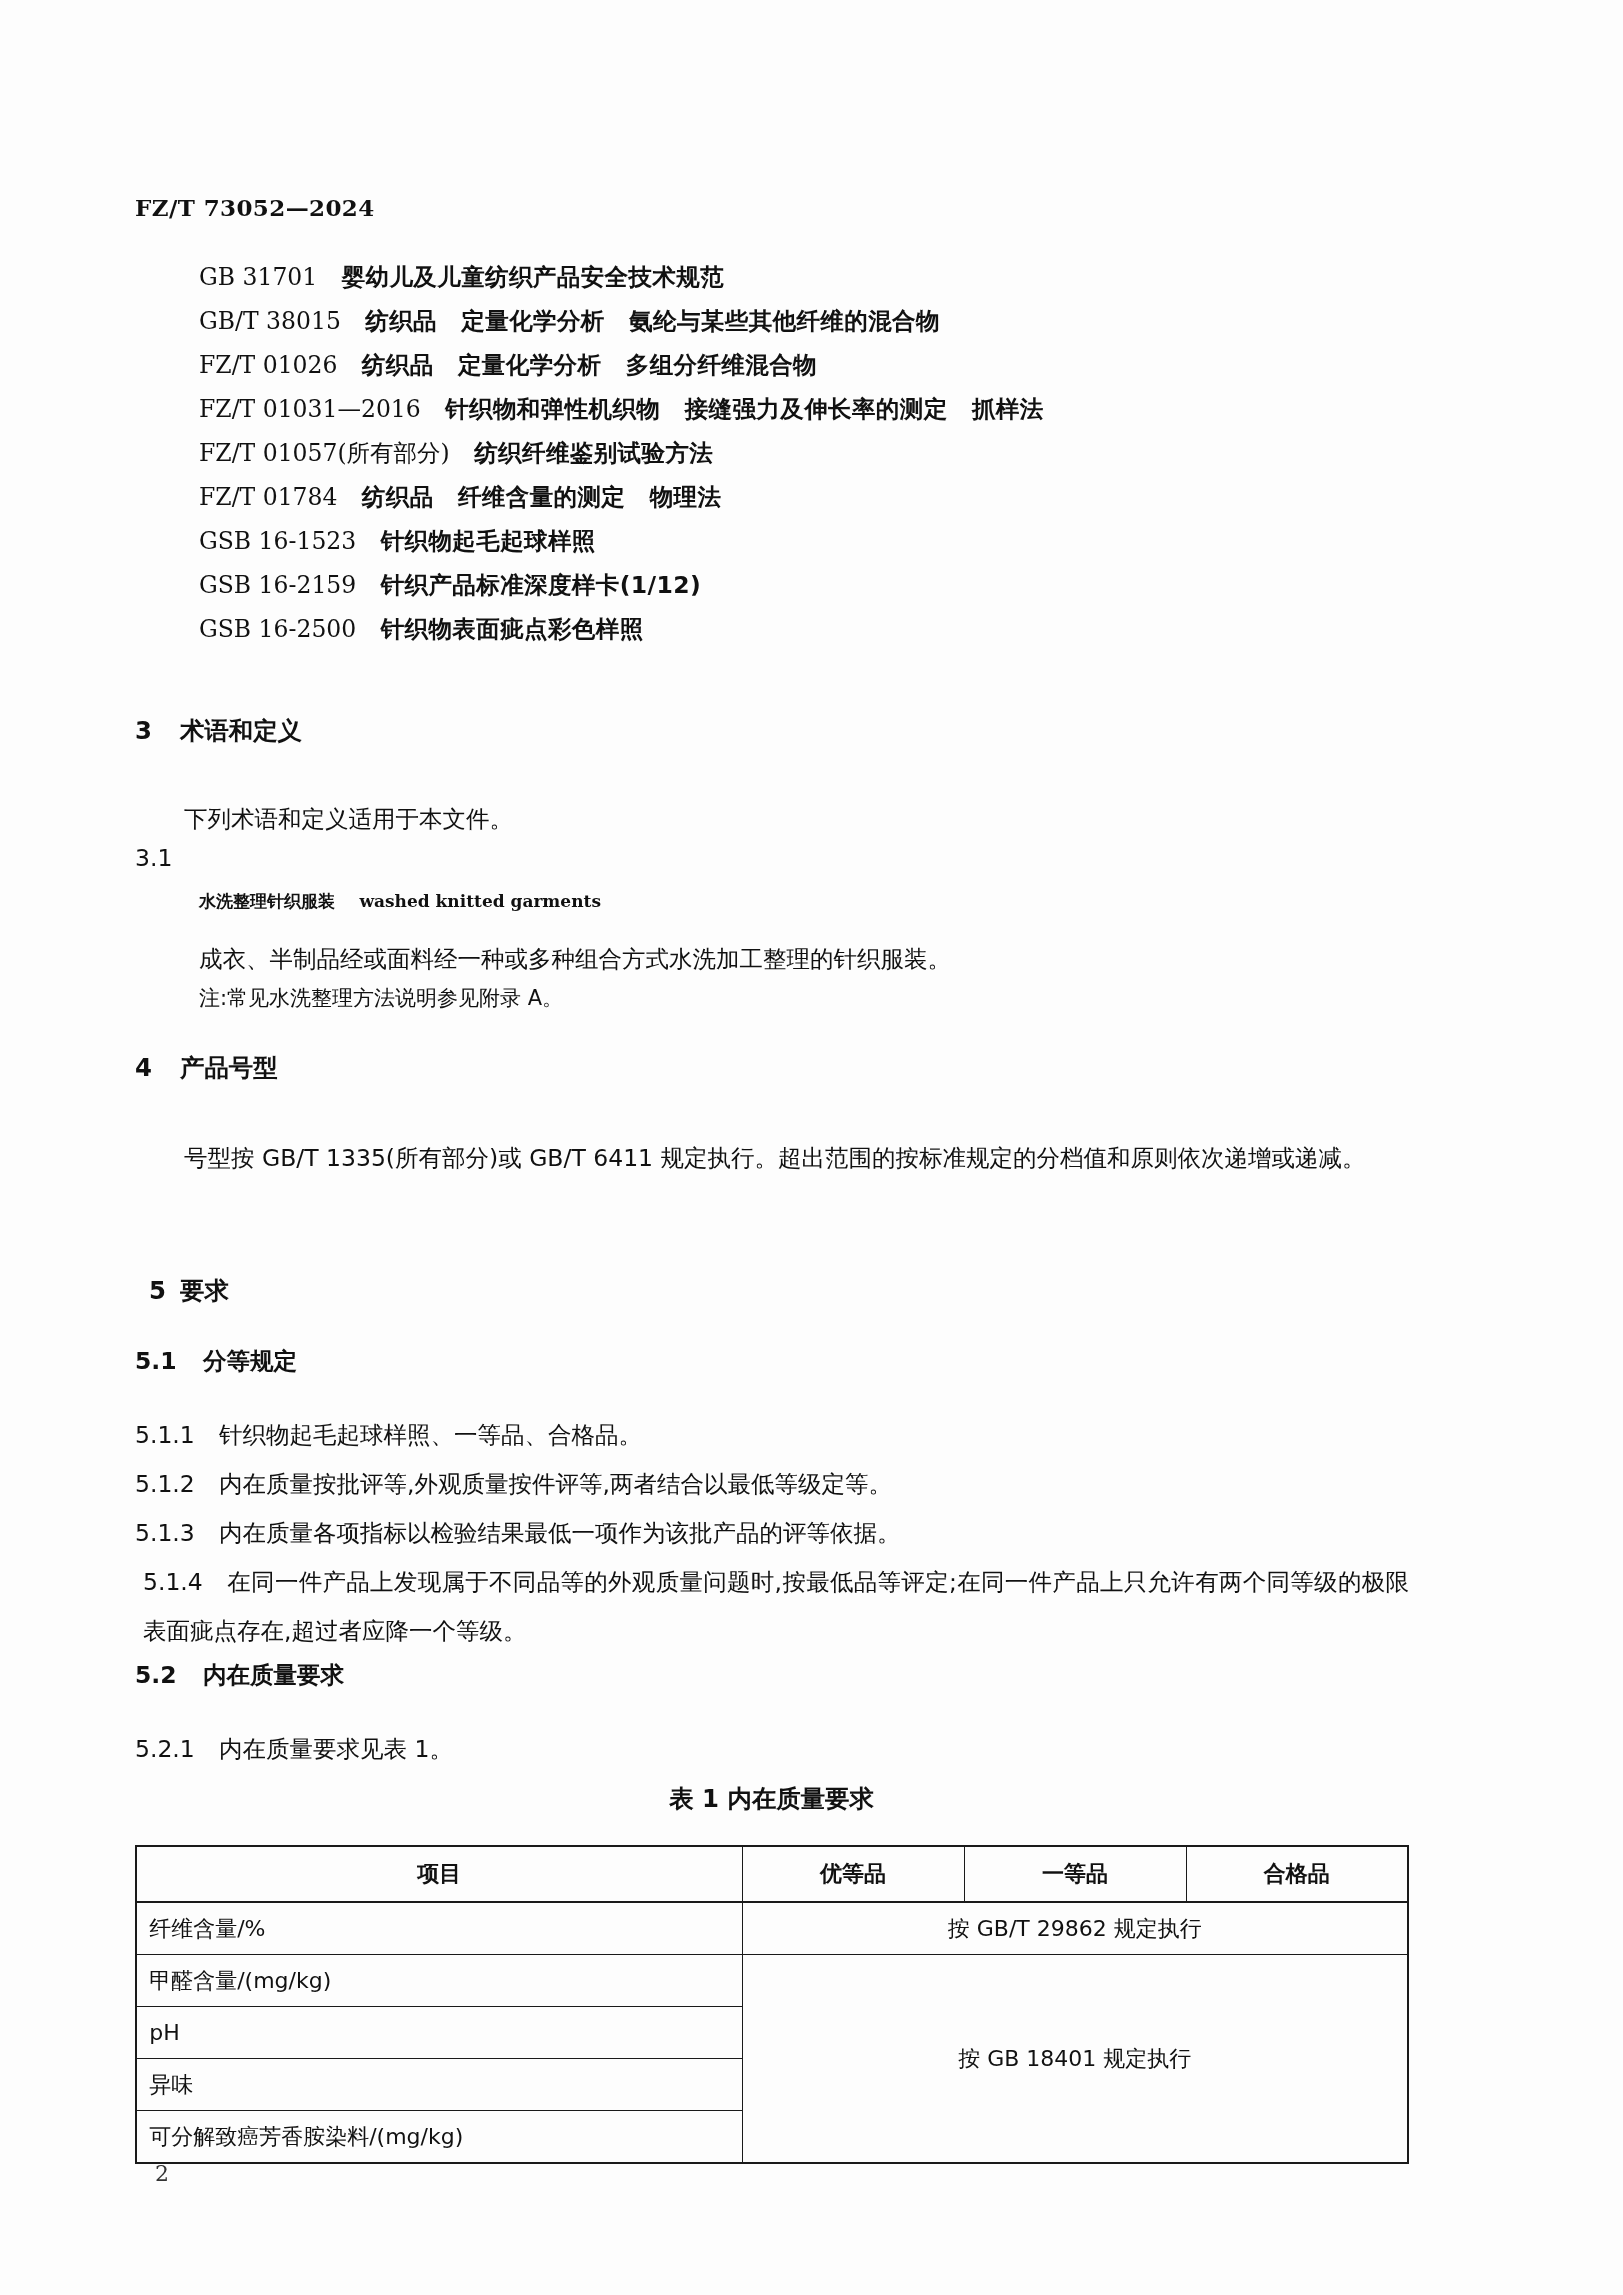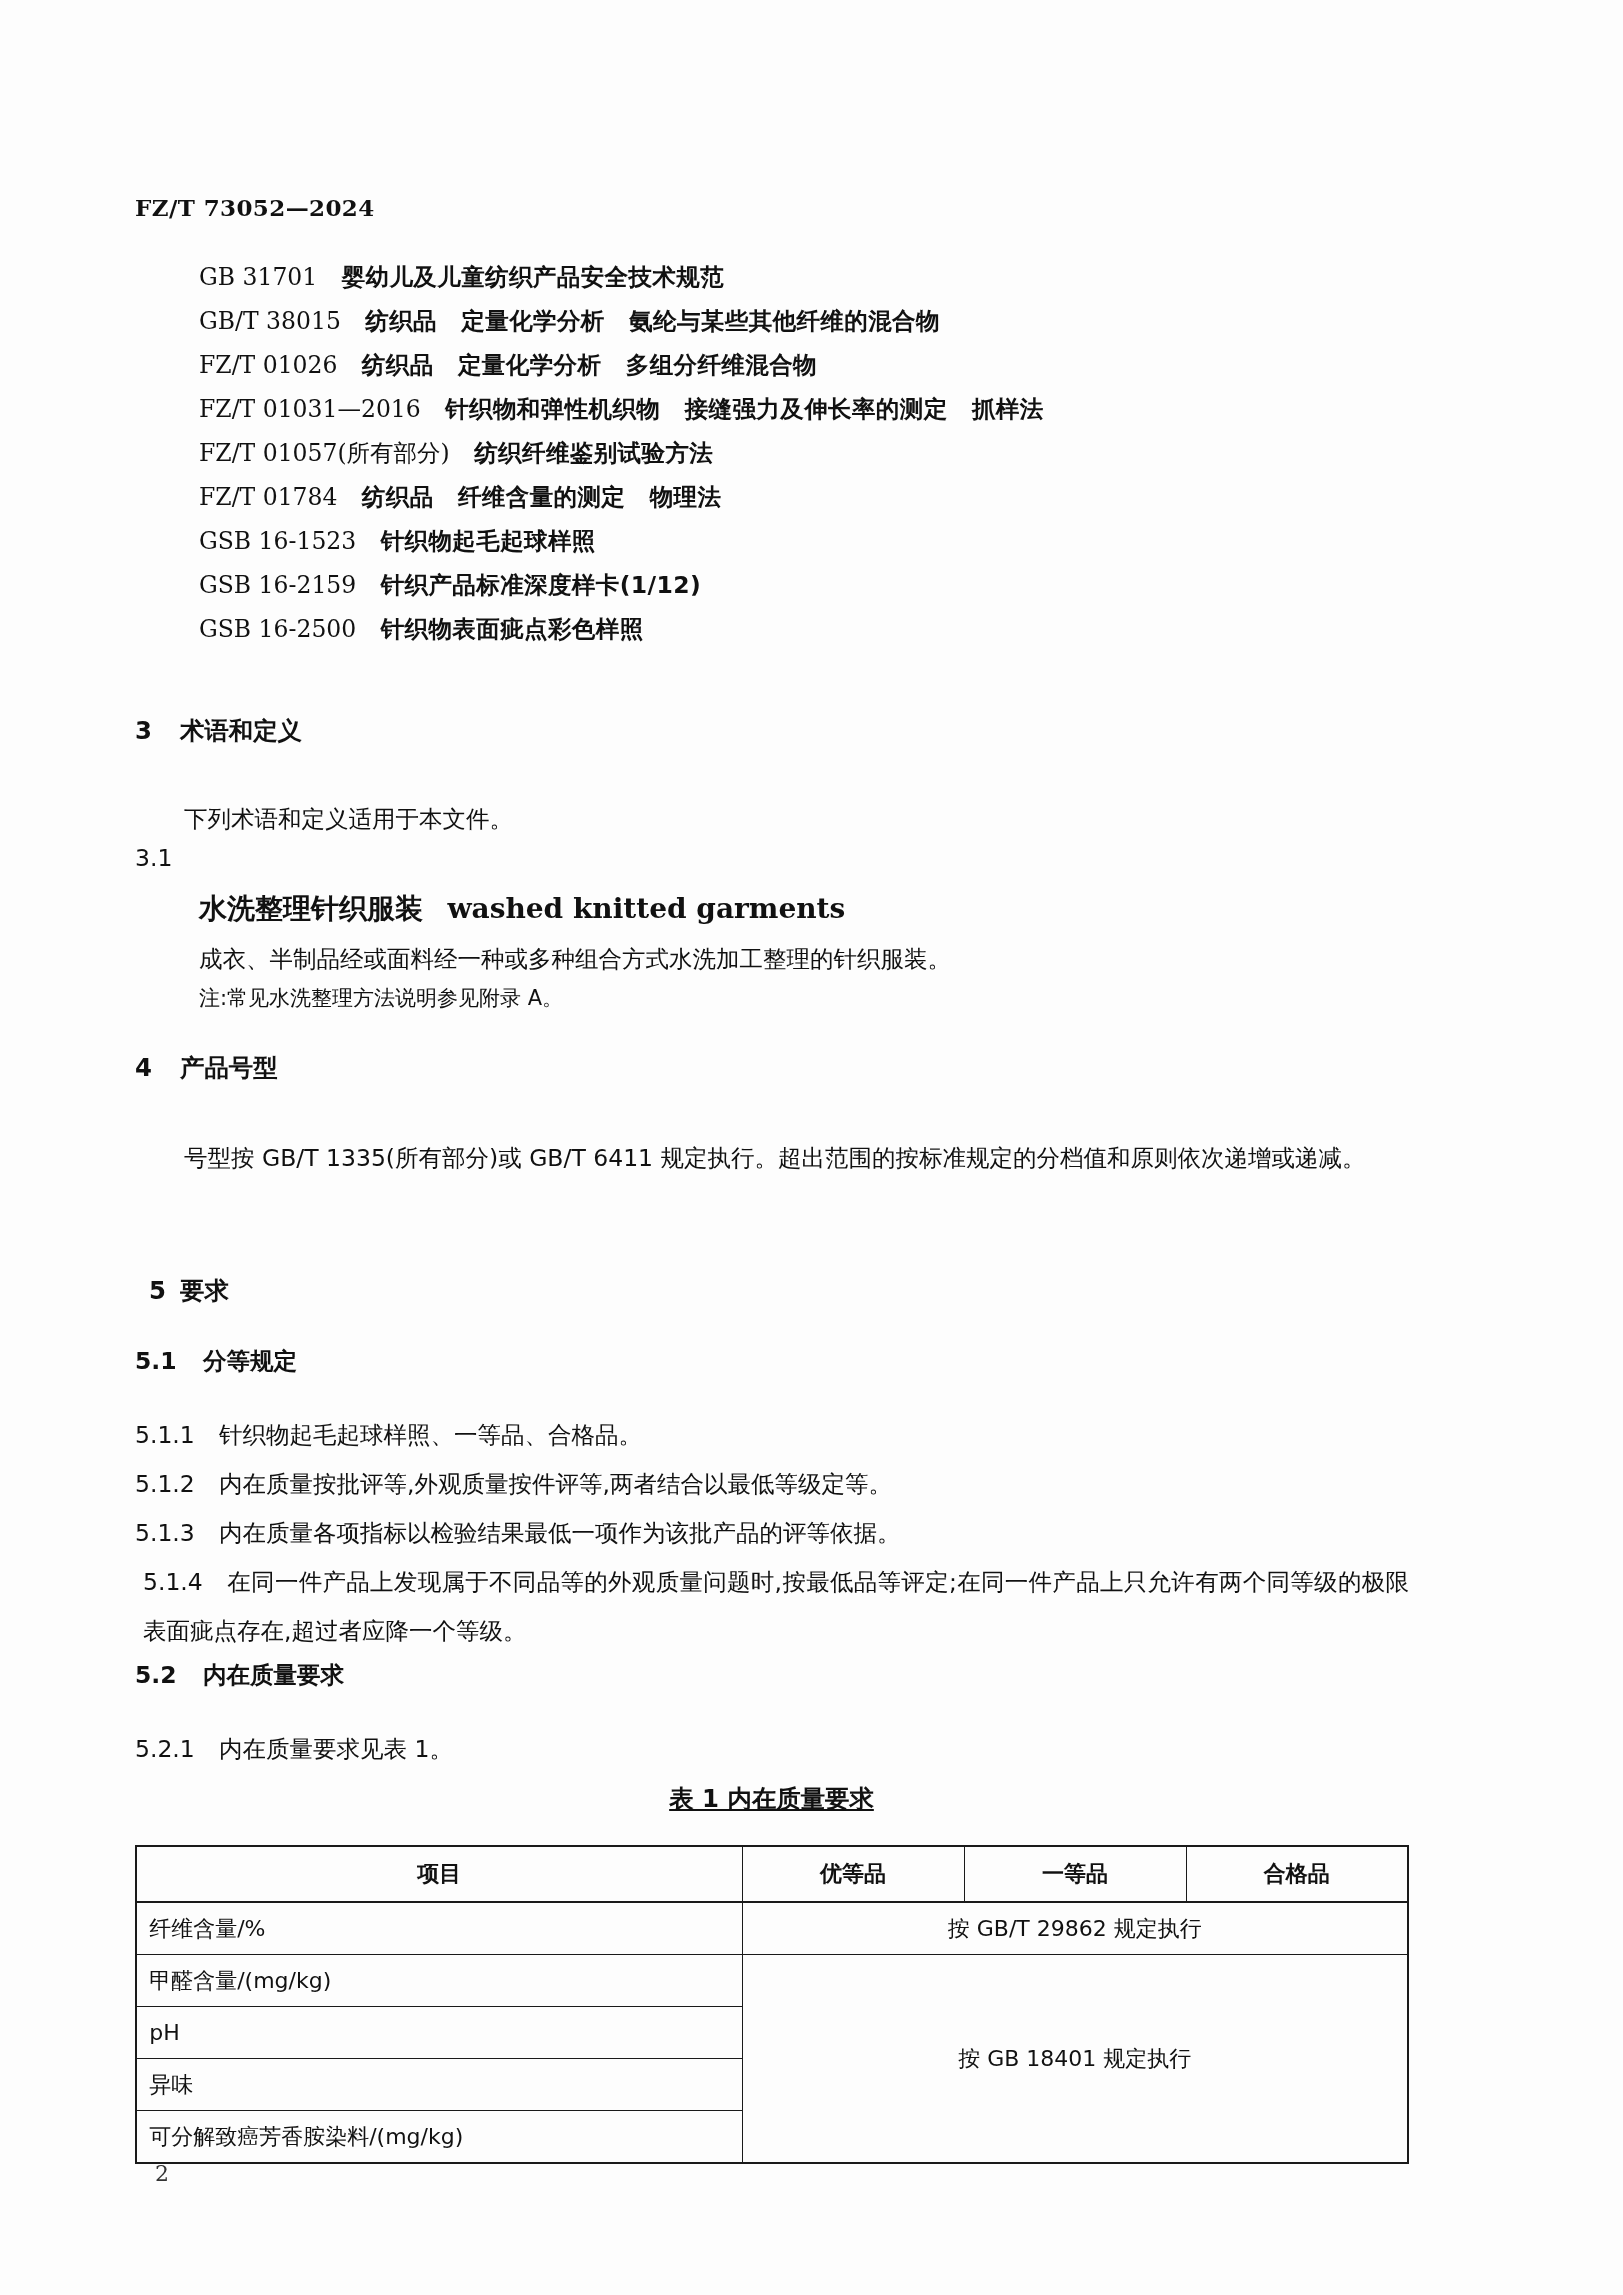--- a/index.html
+++ b/index.html
@@ -99,21 +99,21 @@
 
   .clause-num {
     position: absolute;
     font-family: "DejaVu Sans", "Liberation Sans", sans-serif;
     font-size: 23.5px;
     color: #111;
   }
 
   .term-line {
     position: absolute;
-    font-size: 28px;
+    font-size: 17px;
     color: #111;
     white-space: nowrap;
   }
   .term-line .cn {
     font-family: "DejaVu Sans", "Liberation Sans", sans-serif;
     font-weight: bold;
   }
   .term-line .en {
     font-family: "DejaVu Serif", "Liberation Serif", serif;
     font-weight: bold;
@@ -129,21 +129,20 @@
 
   
   .tbl-caption {
     position: absolute;
     width: 1273px;
     text-align: center;
     font-family: "DejaVu Sans", "Liberation Sans", sans-serif;
     font-weight: bold;
     font-size: 24.4px;
     color: #111;
-    text-decoration: underline;
   }
   table.req {
     position: absolute;
     left: 135px;
     top: 1845px;
     width: 1273px;
     border-collapse: collapse;
     table-layout: fixed;
   }
   table.req td, table.req th {

